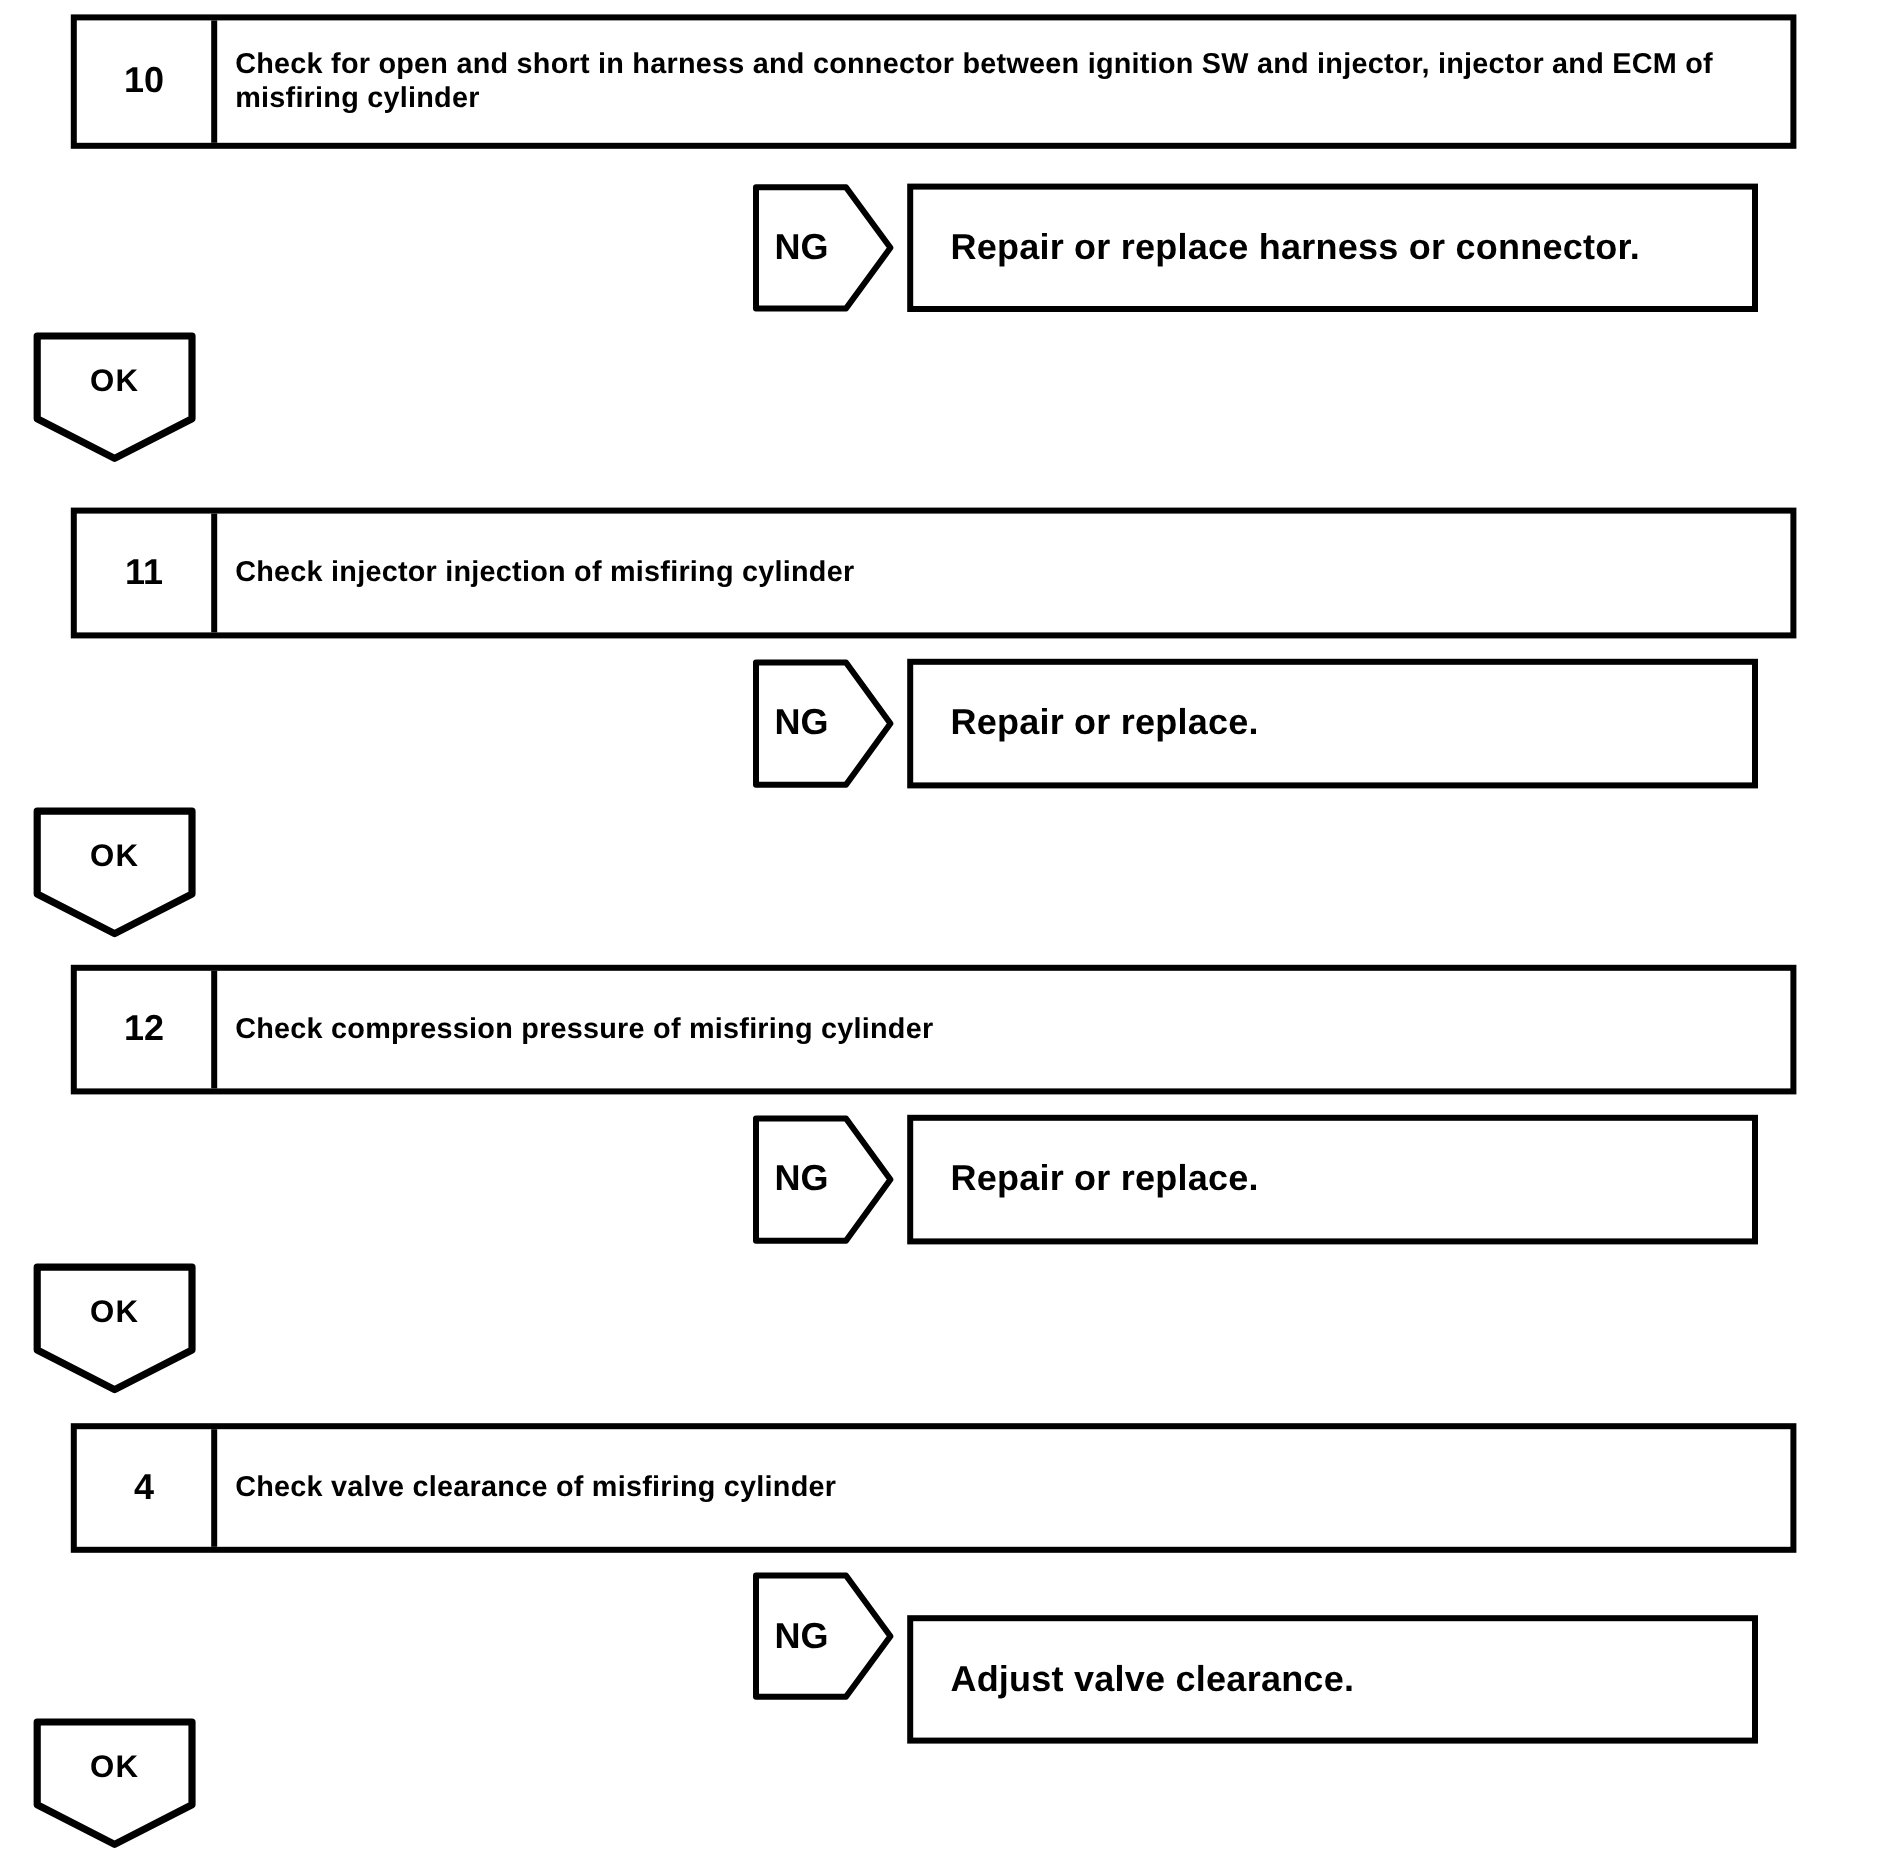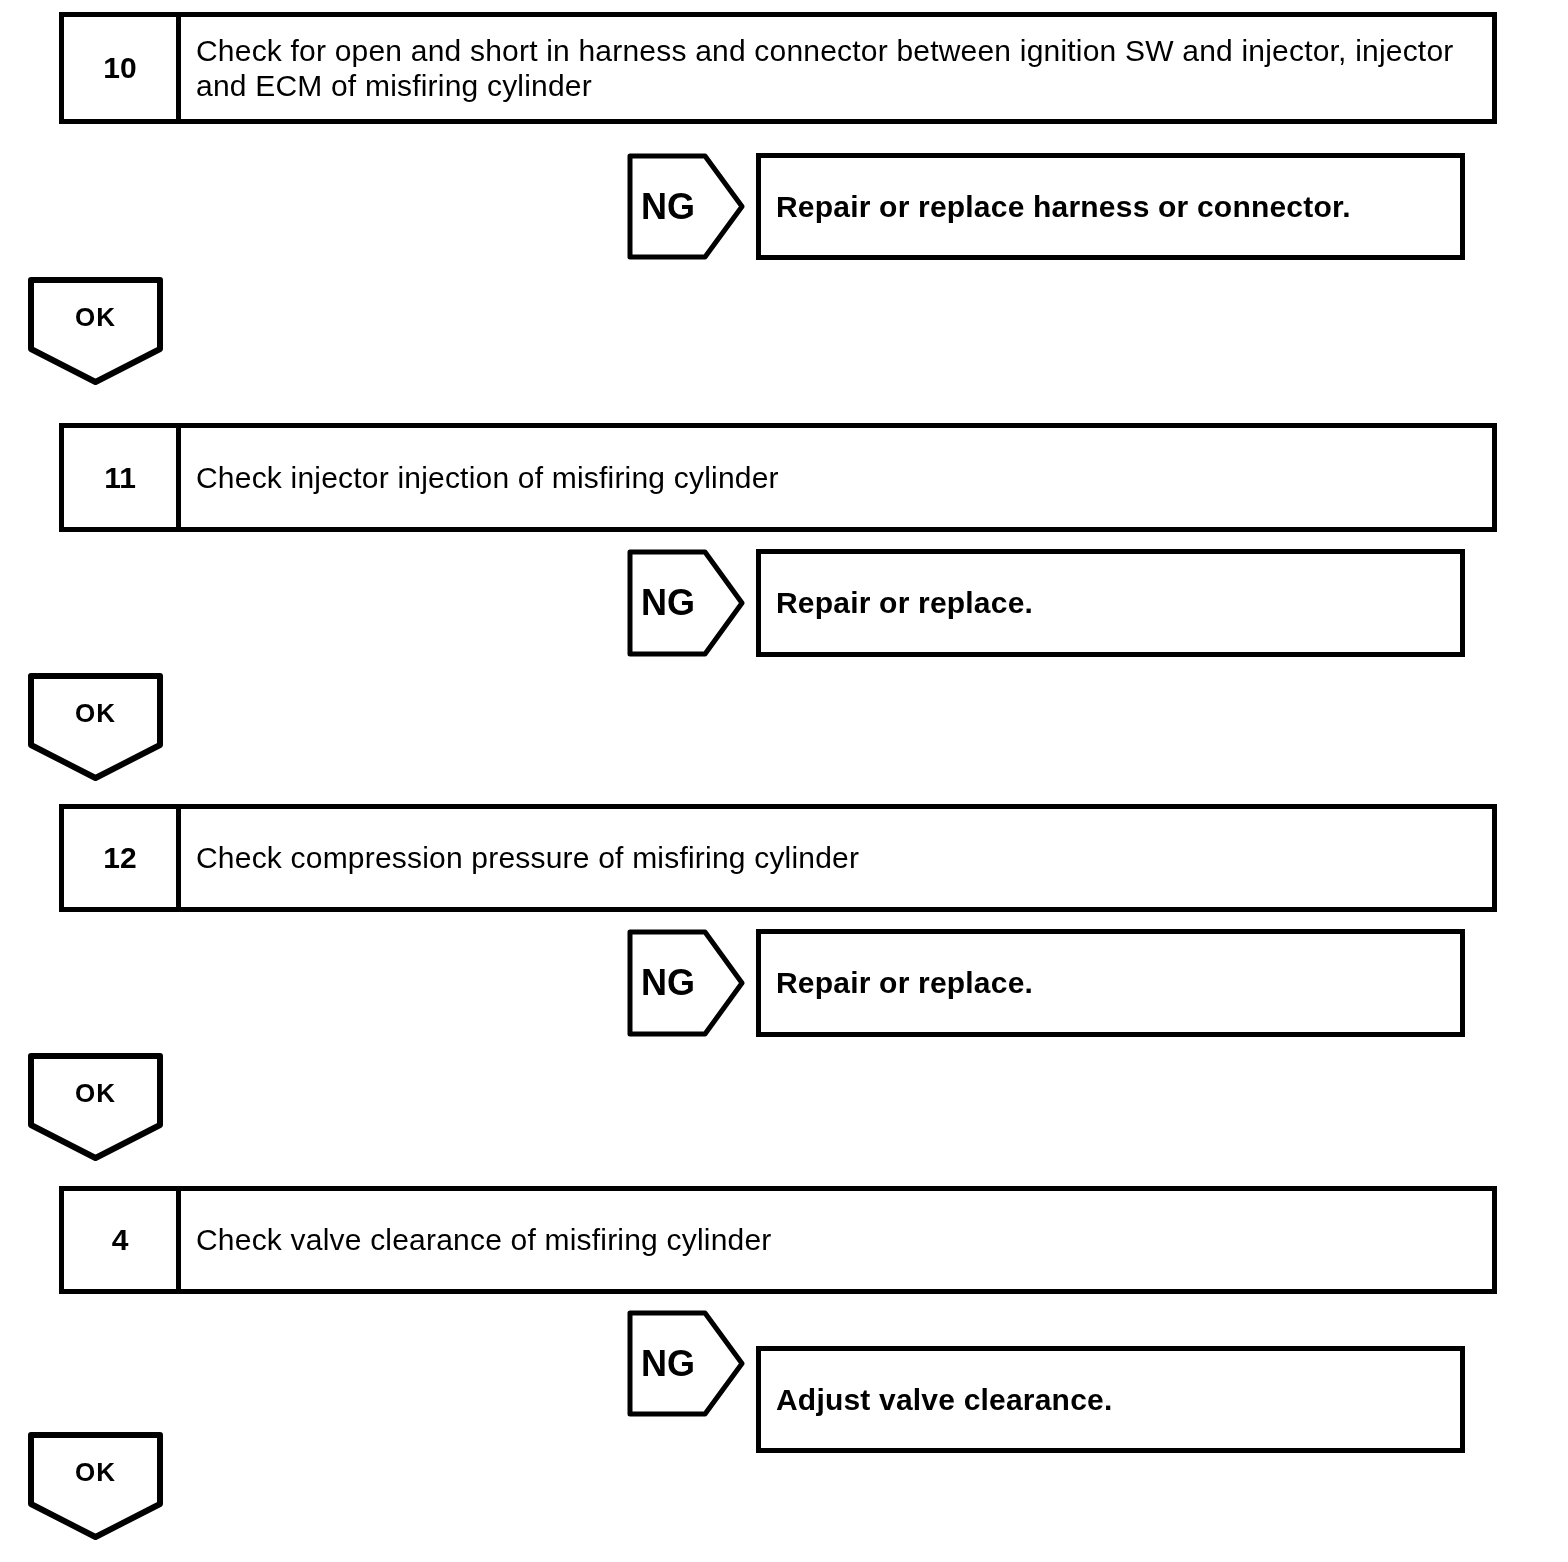--- a/index.html
+++ b/index.html
@@ -35,56 +35,56 @@
     align-items: center;
     justify-content: center;
     font-size: 30px;
     font-weight: bold;
   }
   .step-title {
     flex: 1;
     display: flex;
     align-items: center;
     padding: 6px 18px 6px 15px;
-    font-size: 30px;
-    font-weight: normal;
+    font-size: 24px;
+    font-weight: bold;
     line-height: 1.17;
     letter-spacing: 0.2px;
   }
   
   .ng-shape {
     position: absolute;
     left: 627px;
     width: 118px;
     height: 108px;
   }
   .ng-shape svg { display: block; width: 100%; height: 100%; }
   .ng-label {
     position: absolute;
     left: 0;
     top: 0;
     width: 82px;
     height: 100%;
     display: flex;
     align-items: center;
     justify-content: center;
-    font-size: 36px;
+    font-size: 30px;
     font-weight: bold;
   }
   .action-box {
     position: absolute;
     left: 756px;
     width: 709px;
     height: 108px;
     border: 5px solid #000;
     background: #fff;
     box-sizing: border-box;
     display: flex;
     align-items: center;
-    padding-left: 15px;
+    padding-left: 31px;
     font-size: 30px;
     font-weight: bold;
     letter-spacing: 0.2px;
   }
   
   .ok-shape {
     position: absolute;
     left: 27px;
     width: 137px;
     height: 110px;

